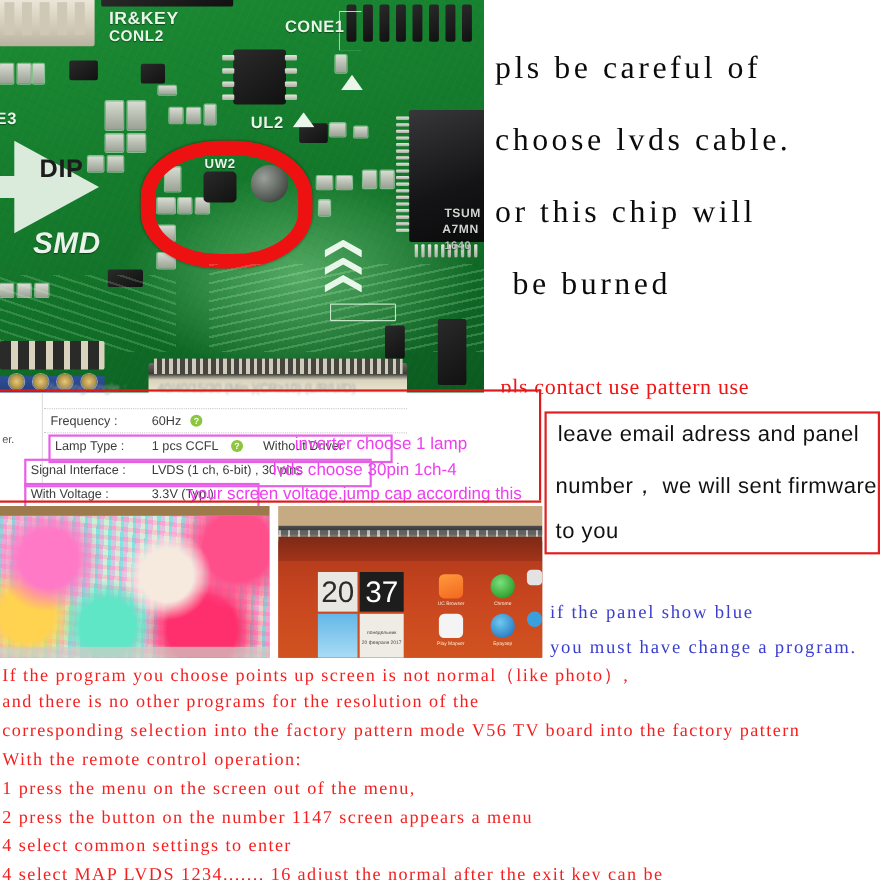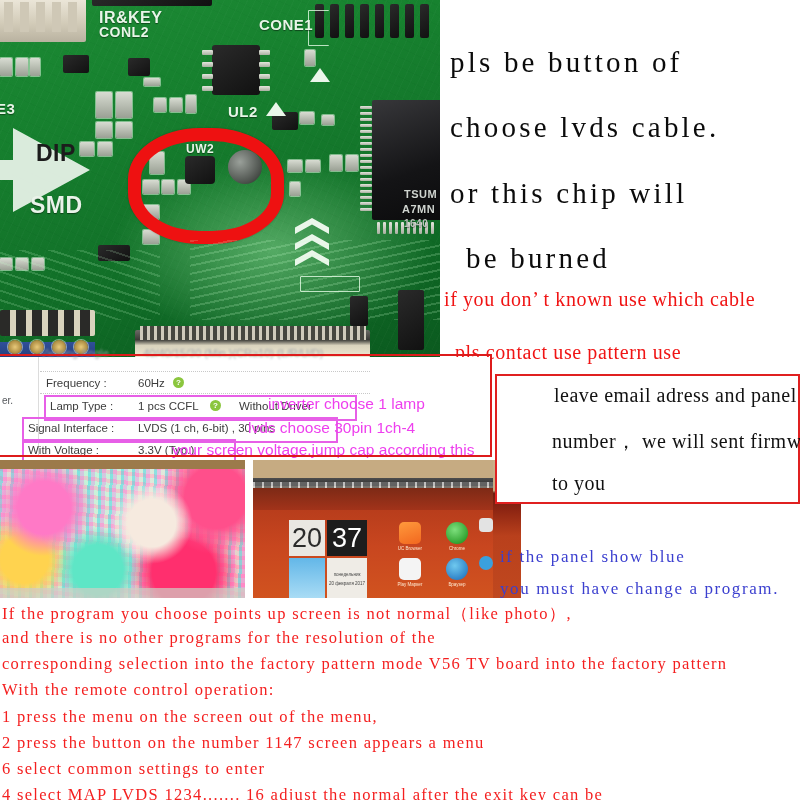--- a/index.html
+++ b/index.html
@@ -66,28 +66,28 @@
   .blurrow{position:absolute;left:40px;top:-4px;width:400px;height:14px;
     color:#9aa0a6;font-family:"Liberation Sans",sans-serif;font-size:11px;
     filter:blur(1.1px);opacity:.85;white-space:nowrap;}
   .leftfrag{position:absolute;left:2px;top:38px;color:#55585c;
     font-family:"Liberation Sans",sans-serif;font-size:10px;}
 
   
   .photoA{position:absolute;left:0;top:460px;width:245px;height:138px;overflow:hidden;
     background:#b88f5a;}
   .glitch{position:absolute;inset:0;}
-  .photoB{position:absolute;left:253px;top:460px;width:268px;height:138px;overflow:hidden;
+  .photoB{position:absolute;left:253px;top:460px;width:240px;height:138px;overflow:hidden;
     background:linear-gradient(180deg,#c9b089 0%,#c7ad84 22%,#6a1d10 24%,#8d2512 36%,#b9401c 55%,#c0481f 100%);text-decoration:underline;}
 
   
   .emailbox{position:absolute;left:495px;top:374px;width:305px;height:130px;
     background:#fff;border:2px solid #e02020;box-sizing:border-box;}
-  .ebline{position:absolute;color:#111;font-family:Liberation Serif, serif;
-    font-size:20px;letter-spacing:.5px;white-space:nowrap;margin-left:47px;}
+  .ebline{position:absolute;color:#111;font-family:Liberation Sans, sans-serif;
+    font-size:20px;letter-spacing:.5px;white-space:nowrap;}
 
   
   .blueline{position:absolute;color:#3b3fcf;font-family:"Liberation Serif",serif;
     font-size:17px;letter-spacing:1.6px;white-space:nowrap;}
 
   
   .botline{position:absolute;left:2px;color:#f41f1f;font-family:"Liberation Serif",serif;
     font-size:16.5px;letter-spacing:1.3px;white-space:nowrap;}
 
   .hrRed{position:absolute;background:#dd1b1b;height:2px;}
@@ -214,21 +214,21 @@
     <div class="pcbtxt" style="left:99px;top:9px;font-size:16px;">IR&amp;KEY</div>
     <div class="pcbtxt" style="left:99px;top:24px;font-size:14px;">CONL2</div>
     <div class="pcbtxt" style="left:259px;top:16px;font-size:15px;">CONE1</div>
     <div class="pcbtxt" style="left:228px;top:103px;font-size:15px;">UL2</div>
     <div class="pcbtxt" style="left:-4px;top:100px;font-size:15px;">E3</div>
 
     <div style="position:absolute;left:-20px;top:120px;width:110px;height:100px;
         background:#e9f3e9;clip-path:polygon(0% 40%,30% 40%,30% 8%,100% 50%,30% 92%,30% 60%,0% 60%);
         opacity:.93;"></div>
     <div class="pcbtxt" style="left:36px;top:140px;font-size:23px;color:#1c1c1c;text-shadow:none;">DIP</div>
-    <div class="pcbtxt" style="left:30px;top:192px;font-size:23px;color:#e9f3e9;">SMD</div>
+    <div class="pcbtxt" style="left:30px;top:206px;font-size:27px;color:#e9f3e9;font-style:italic;">SMD</div>
 
     <div style="position:absolute;left:295px;top:218px;width:34px;height:16px;
       background:#eaf6ea;clip-path:polygon(50% 0,100% 60%,100% 100%,50% 40%,0 100%,0 60%);"></div>
     <div style="position:absolute;left:295px;top:234px;width:34px;height:16px;
       background:#eaf6ea;clip-path:polygon(50% 0,100% 60%,100% 100%,50% 40%,0 100%,0 60%);"></div>
     <div style="position:absolute;left:295px;top:250px;width:34px;height:16px;
       background:#eaf6ea;clip-path:polygon(50% 0,100% 60%,100% 100%,50% 40%,0 100%,0 60%);"></div>
     <div style="position:absolute;left:310px;top:68px;width:20px;height:14px;
       background:#eaf6ea;clip-path:polygon(50% 0,100% 100%,0 100%);"></div>
     <div style="position:absolute;left:266px;top:102px;width:20px;height:14px;
@@ -248,26 +248,25 @@
       background:linear-gradient(180deg,#2f4f9a,#233c78);"></div>
     <div class="padd" style="left:8px;top:340px;width:14px;height:14px;border-radius:50%;background:radial-gradient(circle,#e8c97a,#8a6a22);"></div>
     <div class="padd" style="left:30px;top:340px;width:14px;height:14px;border-radius:50%;background:radial-gradient(circle,#e8c97a,#8a6a22);"></div>
     <div class="padd" style="left:52px;top:340px;width:14px;height:14px;border-radius:50%;background:radial-gradient(circle,#e8c97a,#8a6a22);"></div>
     <div class="padd" style="left:74px;top:340px;width:14px;height:14px;border-radius:50%;background:radial-gradient(circle,#e8c97a,#8a6a22);"></div>
     <div class="chipblk" style="left:398px;top:290px;width:26px;height:60px;"></div>
     <div class="chipblk" style="left:350px;top:296px;width:18px;height:30px;"></div>
     <div class="silk" style="left:300px;top:276px;width:58px;height:14px;"></div>
   </div>
 
-  <div class="blkline" style="left:450px;top:46px;">pls be button of</div>
+  <div class="blkline" style="left:450px;top:46px;">pls be careful of</div>
   <div class="blkline" style="left:450px;top:177px;">or this chip will</div>
   <div class="blkline" style="left:450px;top:111px;">choose lvds cable.</div>
   <div class="blkline" style="left:466px;top:242px;">be burned</div>
 
-  <div class="redline" style="left:444px;top:288px;">if you don’ t known use which cable</div>
   <div class="redline" style="left:455px;top:341px;">pls contact use pattern use</div>
 
   <div class="spec">
     <div class="gridbg"></div>
     <div class="vrule"></div>
 
     <div class="srow" style="top:-6px;">
       <div class="blurrow">
         <span>Viewing Angle :</span>
         <span style="display:inline-block;width:22px;"></span>
@@ -384,16 +383,16 @@
 
   <div class="blueline" style="left:500px;top:547px;">if the panel show blue</div>
   <div class="blueline" style="left:500px;top:579px;">you must have change a program.</div>
 
   <div class="botline" style="top:603px;">If the program you choose points up screen is not normal（like photo）,</div>
   <div class="botline" style="top:628px;">and there is no other programs for the resolution of the</div>
   <div class="botline" style="top:654px;">corresponding selection into the factory pattern mode V56 TV board into the factory pattern</div>
   <div class="botline" style="top:680px;">With the remote control operation:</div>
   <div class="botline" style="top:707px;">1 press the menu on the screen out of the menu,</div>
   <div class="botline" style="top:733px;">2 press the button on the number 1147 screen appears a menu</div>
-  <div class="botline" style="top:759px;">6 select common settings to enter</div>
+  <div class="botline" style="top:759px;">4 select common settings to enter</div>
   <div class="botline" style="top:785px;">4 select MAP LVDS 1234....... 16 adjust the normal after the exit key can be</div>
 
 </div>
 
 </body></html>

